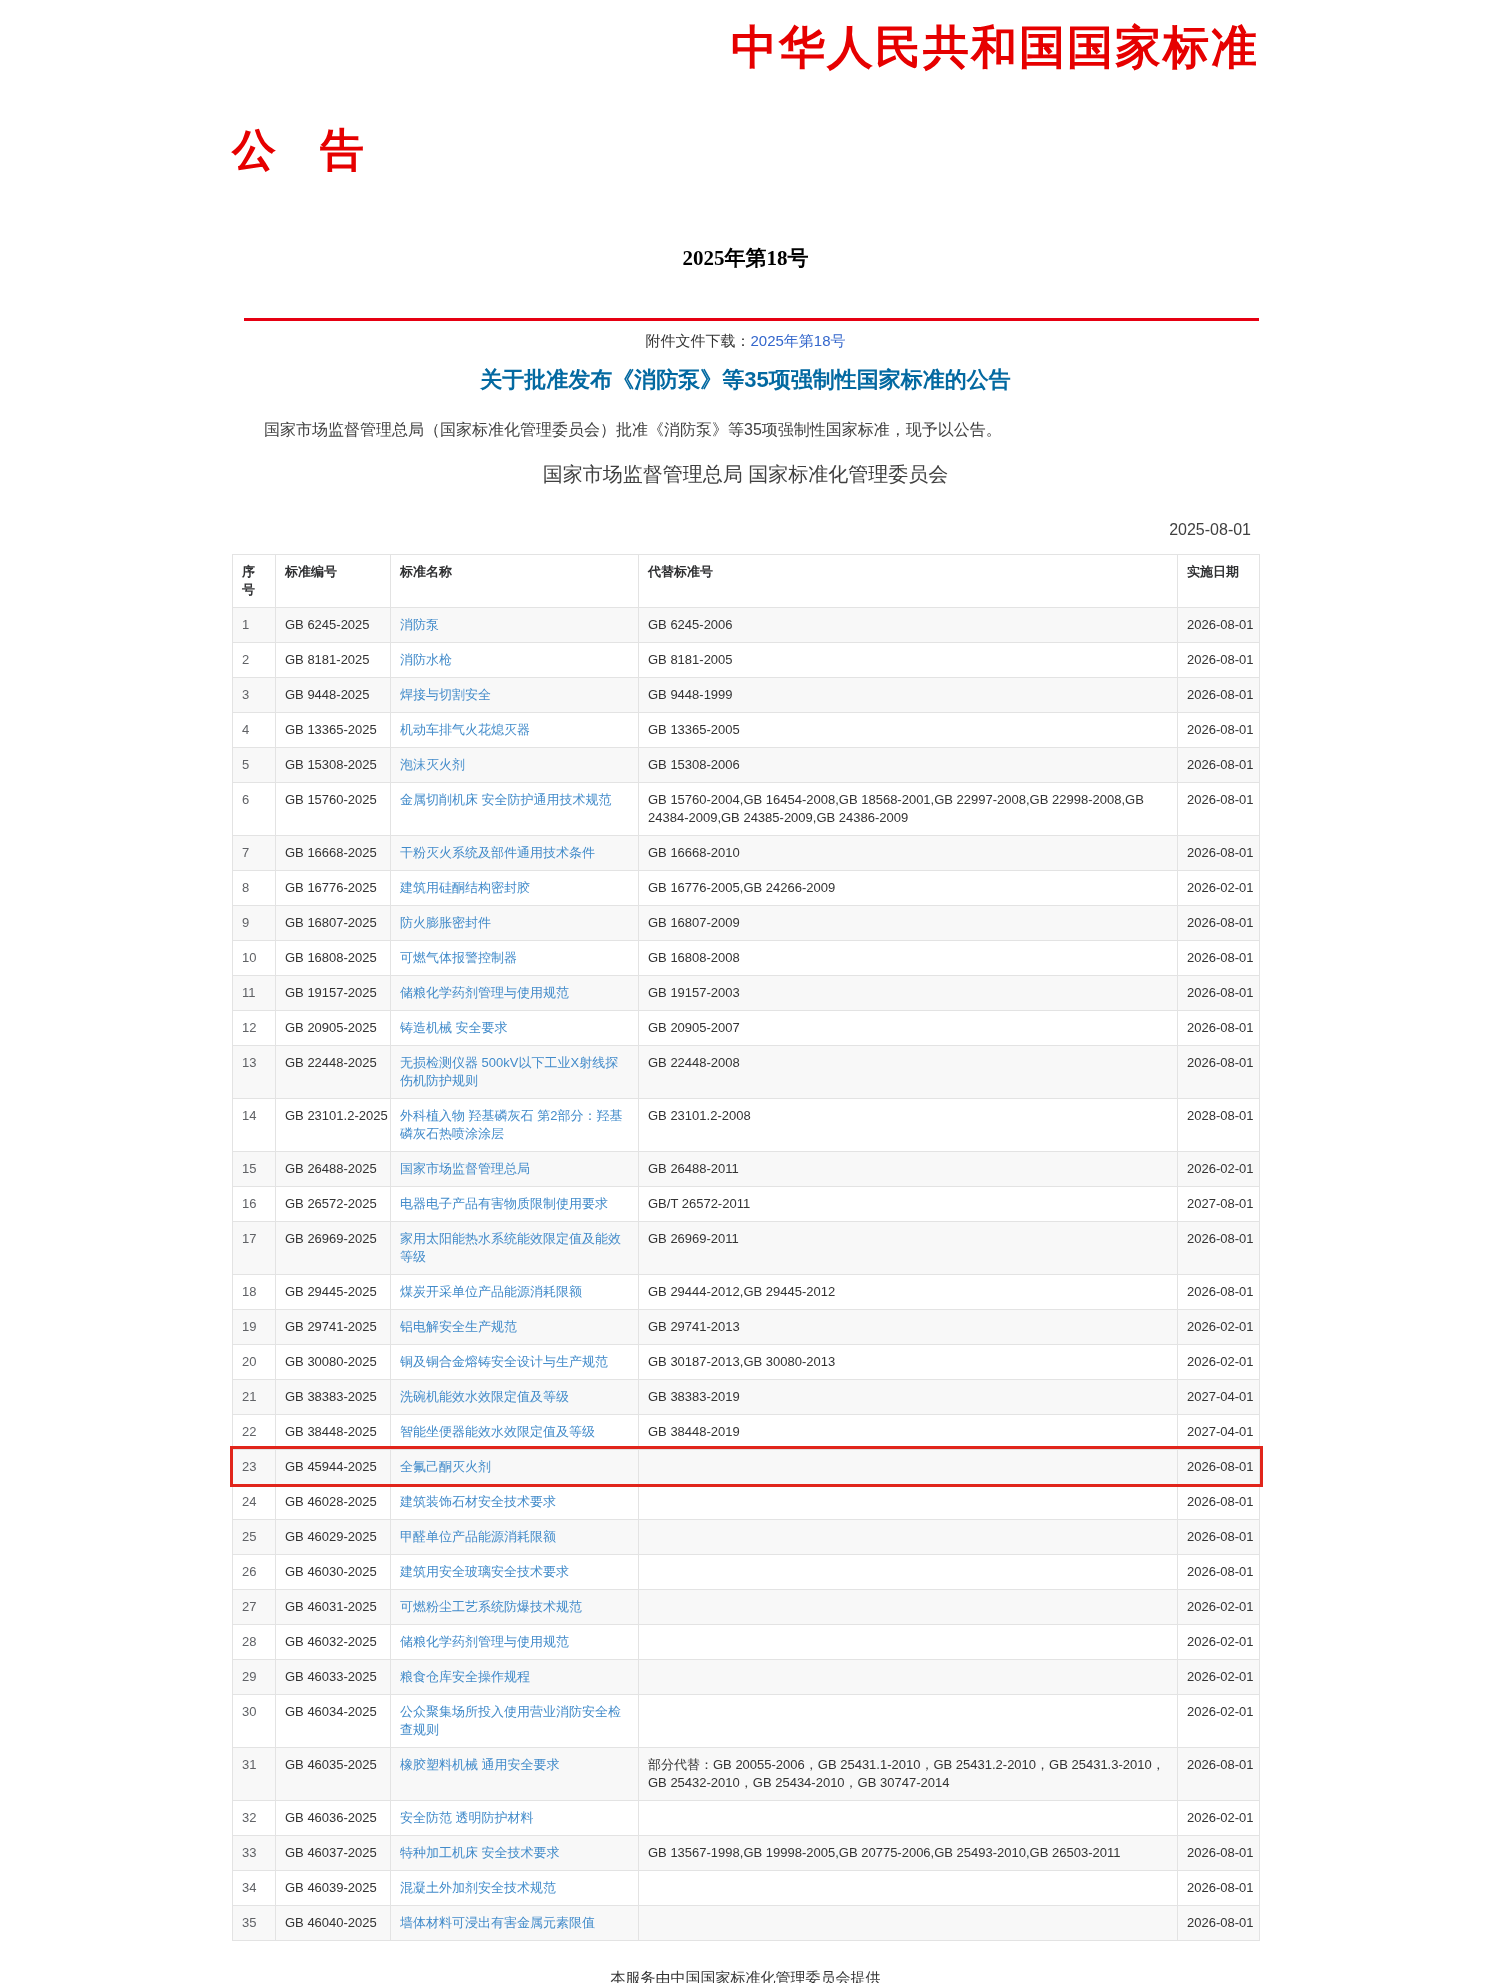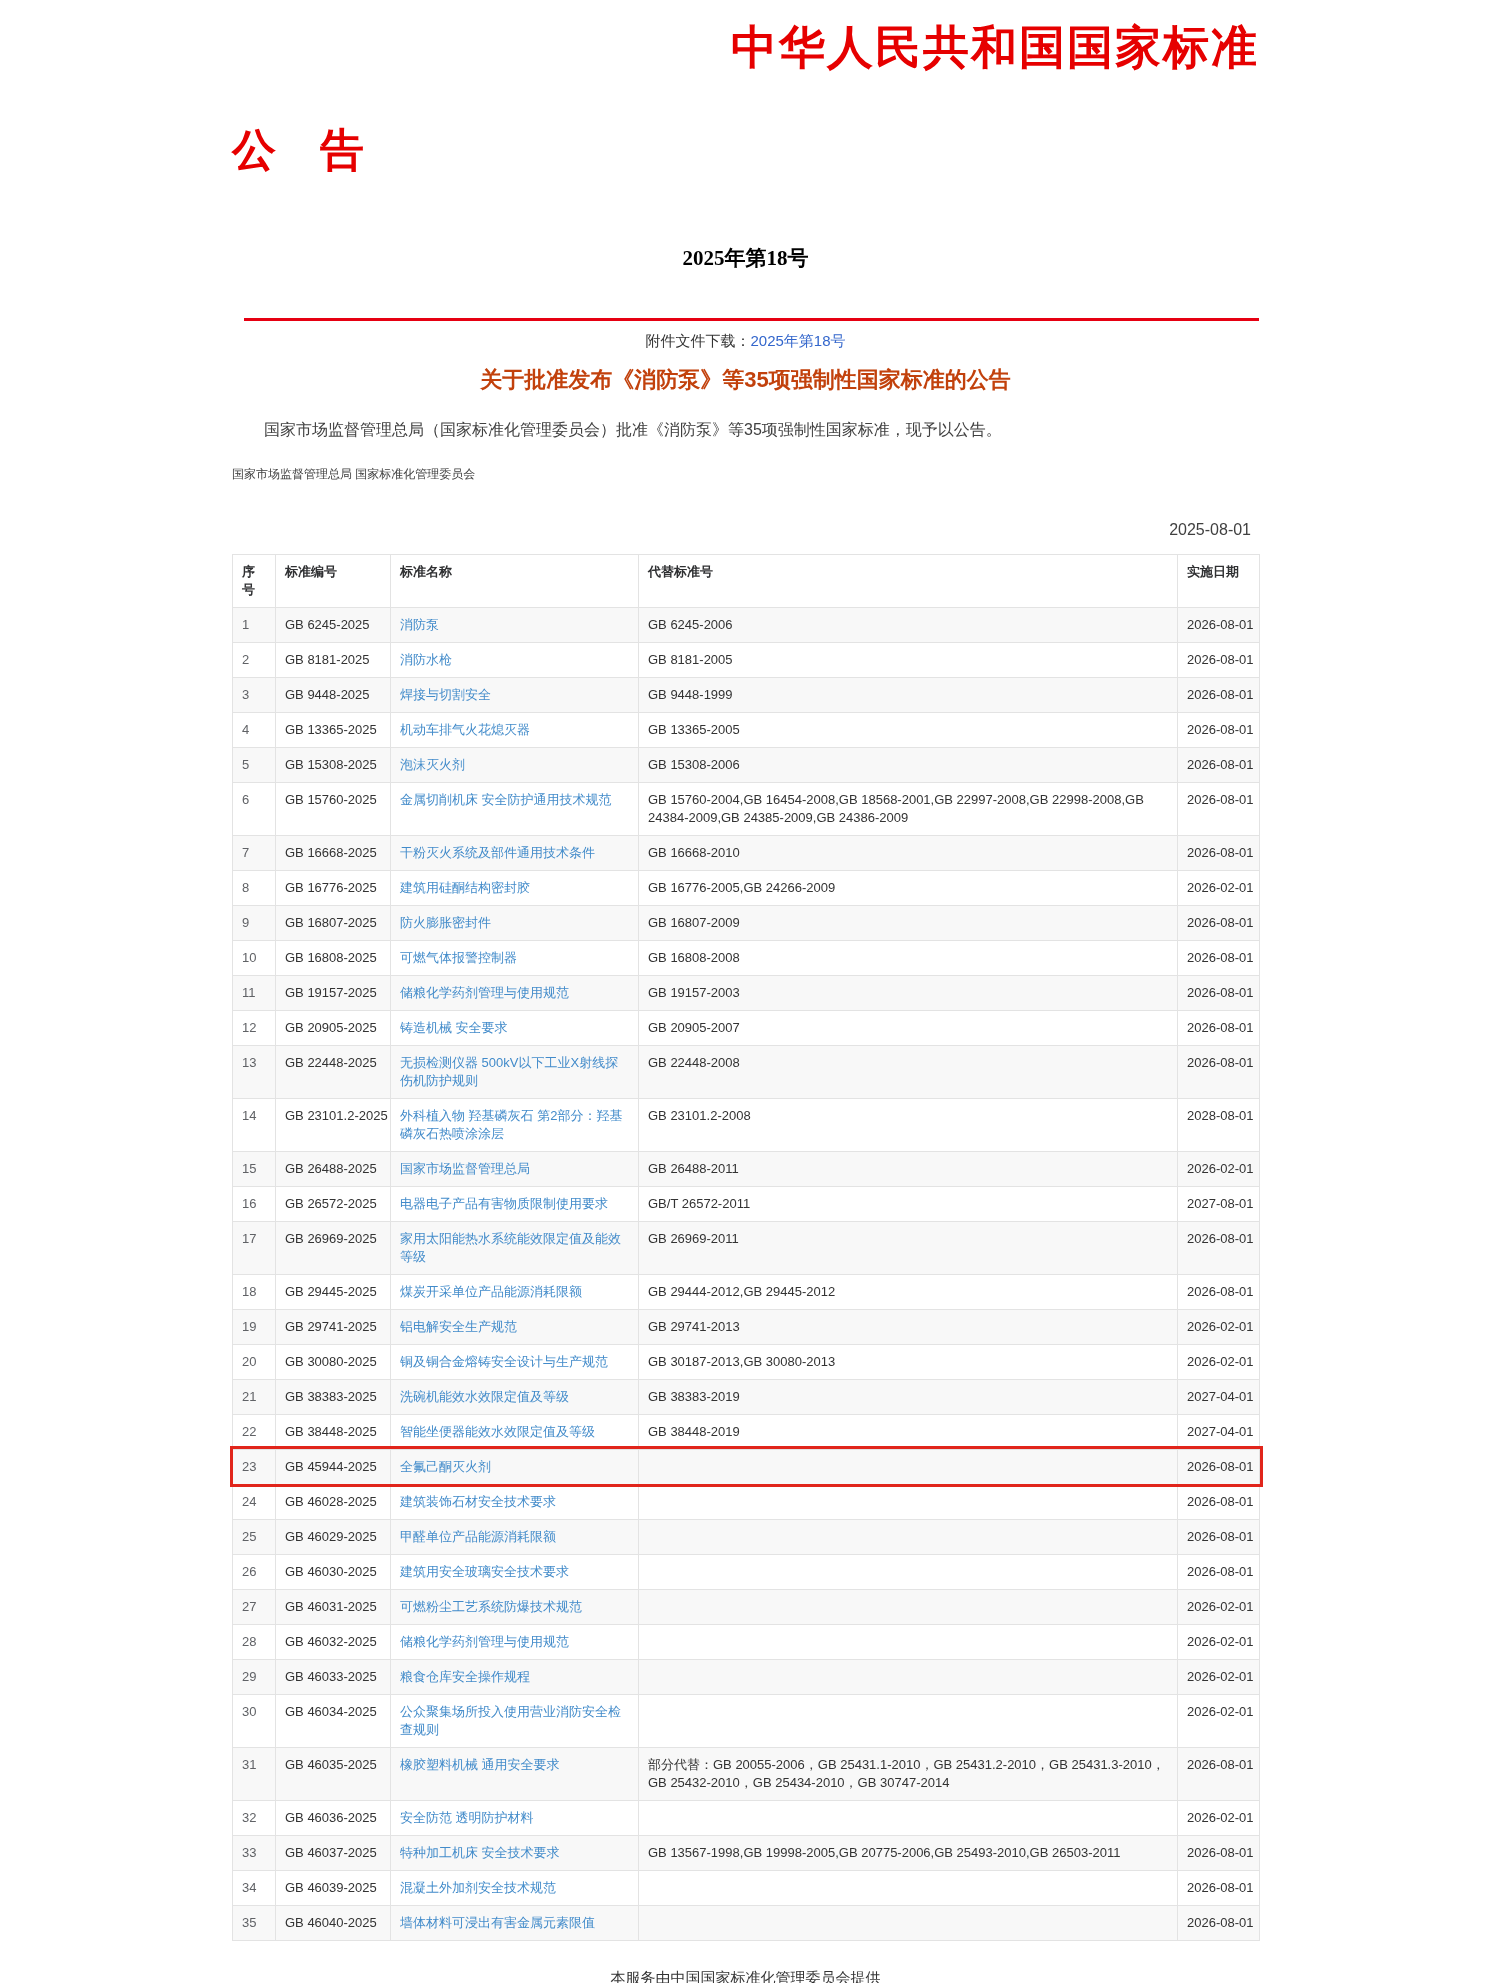--- a/index.html
+++ b/index.html
@@ -64,33 +64,33 @@
     color:#3366cc;
     cursor:pointer;
     text-decoration:none;
   }
   .notice-title{
     margin:14px 0 0 0;
     text-align:center;
     font-size:22px;
     font-weight:700;
     line-height:28px;
-    color:#c2410c;
+    color:#0369a1;
   }
   .notice-body{
     margin-top:24px;
     font-size:16px;
     line-height:24px;
     color:#404040;
     text-indent:2em;
   }
   .signature{
     margin-top:20px;
-    text-align:left;
-    font-size:12px;
+    text-align:center;
+    font-size:20px;
     line-height:24px;
     color:#404040;
   }
   .sign-date{
     margin-top:32px;
     text-align:right;
     font-size:16px;
     line-height:24px;
     color:#404040;
     padding-right:8px;

